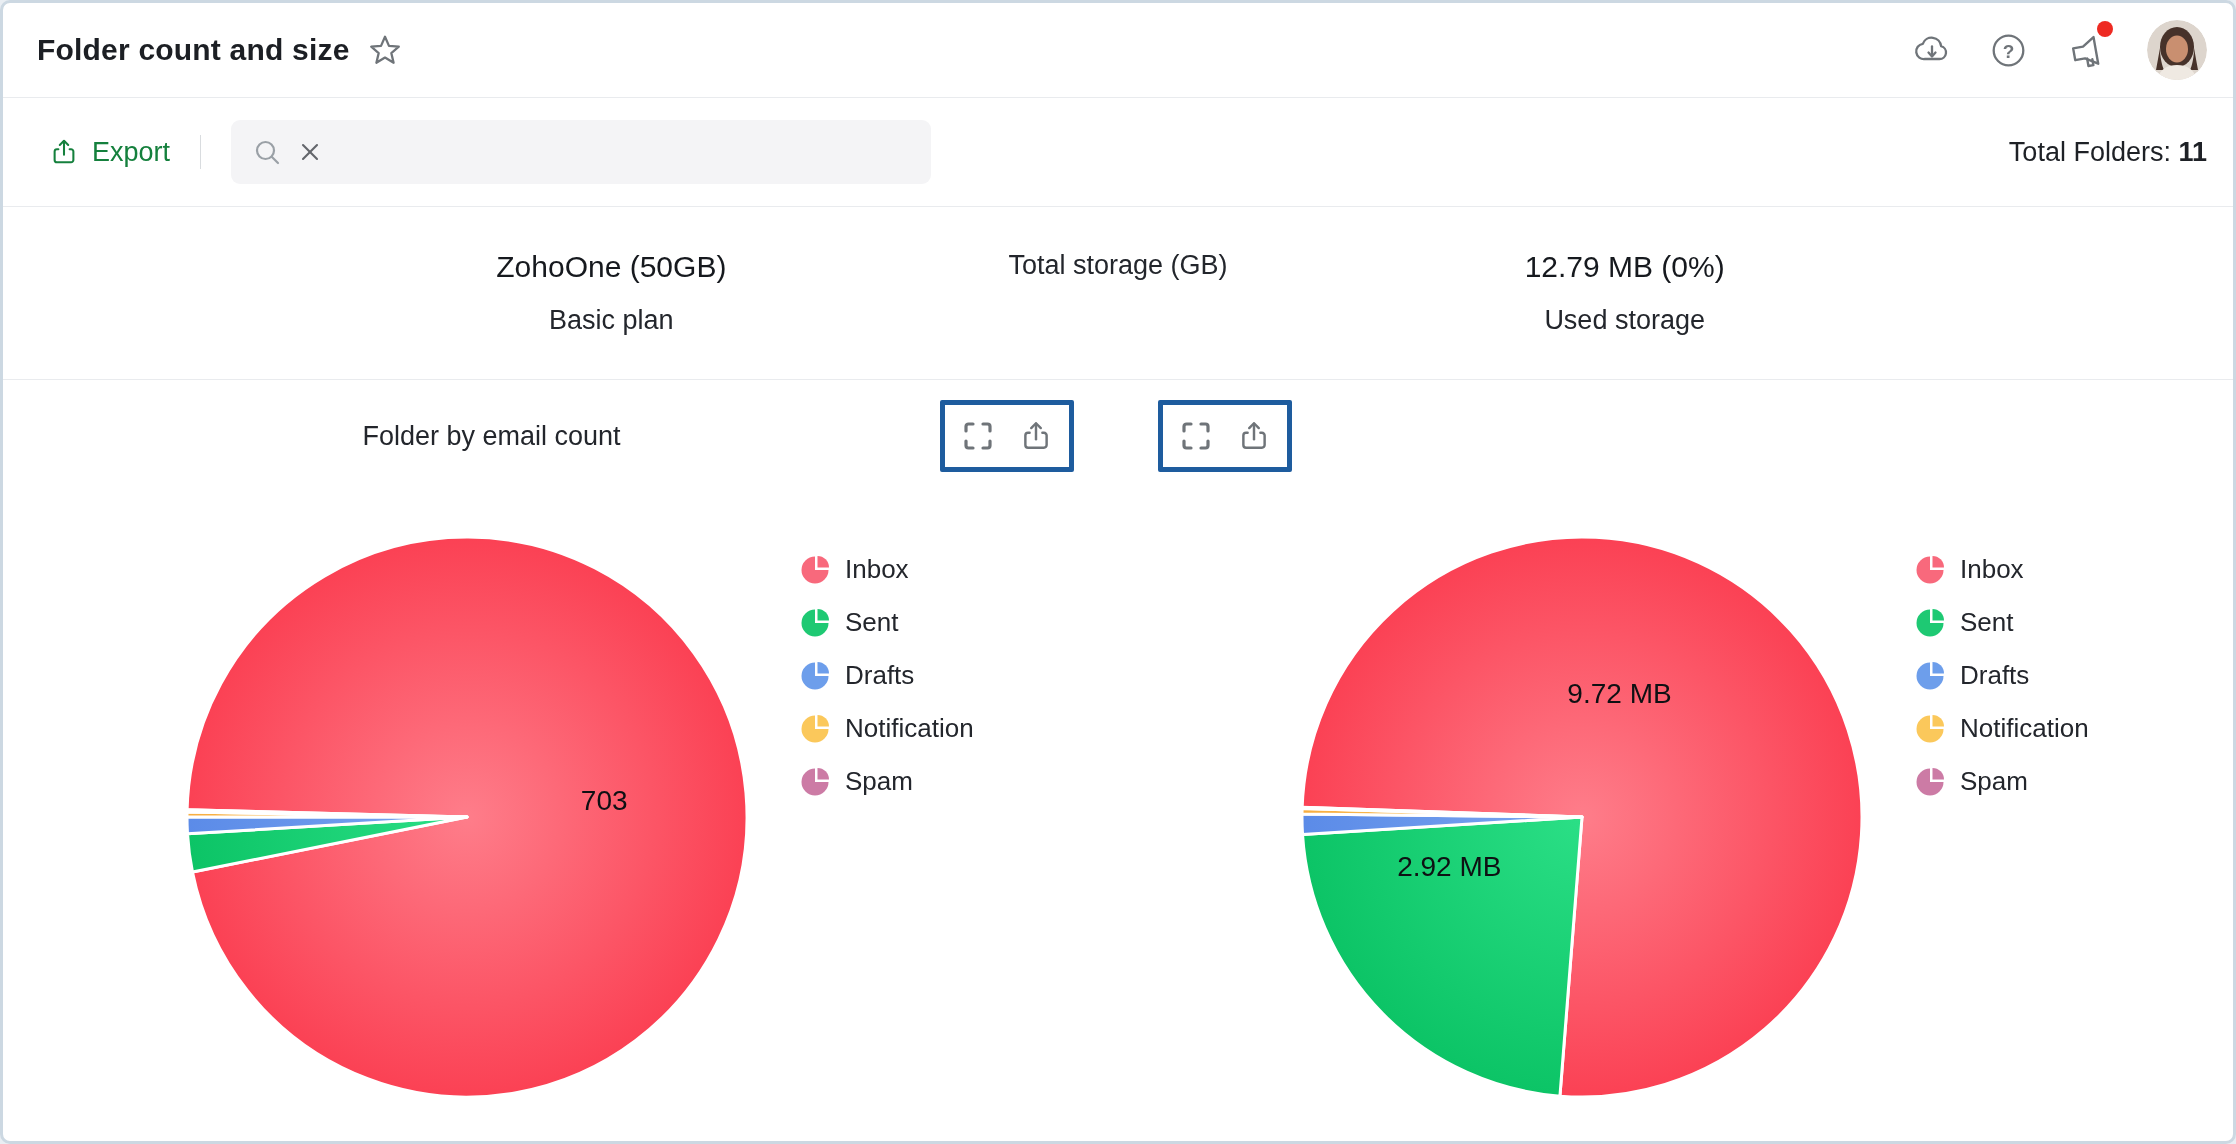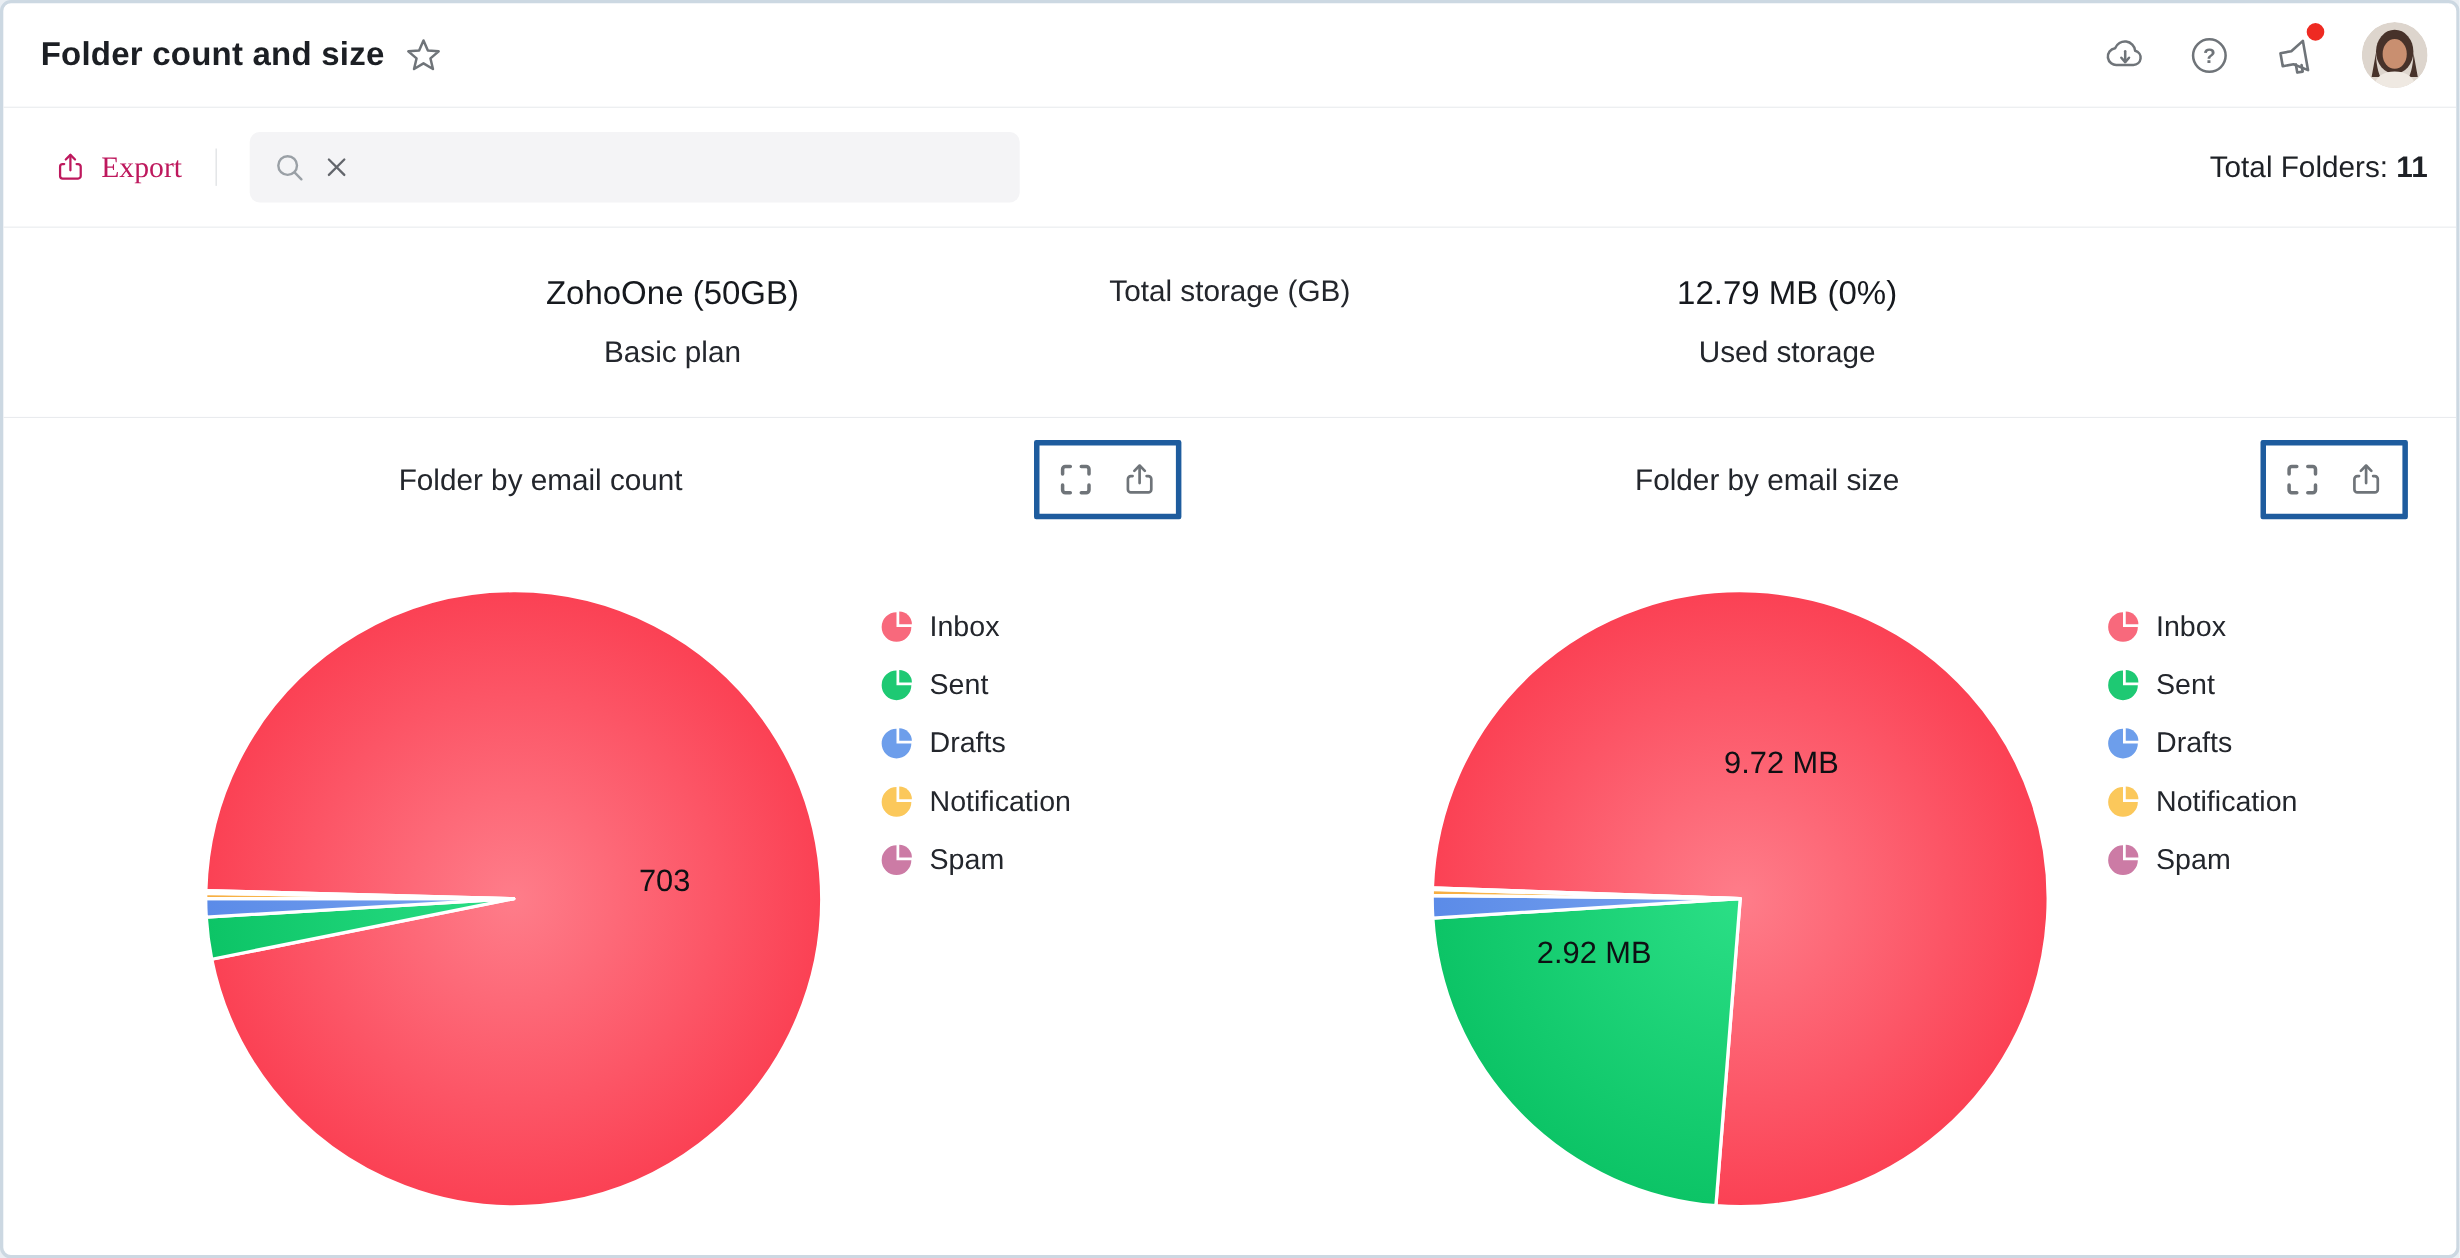--- a/index.html
+++ b/index.html
@@ -19,21 +19,21 @@
   .topbar{flex:0 0 94px;display:flex;align-items:center;padding:0 26px 0 34px;}
   .topbar-title{font-size:30px;font-weight:700;color:#1c1f24;letter-spacing:.2px;}
   .star-btn{margin-left:18px;color:#6f7479;display:flex;cursor:pointer;}
   .topbar-right{margin-left:auto;display:flex;align-items:center;gap:38px;color:#6f7479;}
   .icon-btn{display:flex;align-items:center;cursor:pointer;color:#6f7479;}
   .announce-wrap{position:relative;}
   .dot{position:absolute;top:-9px;right:-4px;width:16px;height:16px;border-radius:50%;}
   .avatar{width:60px;height:60px;border-radius:50%;overflow:hidden;flex:0 0 60px;cursor:pointer;}
   
   .toolbar{flex:0 0 108px;border-top:1px solid #e9ebee;display:flex;align-items:center;padding:0 26px 0 46px;}
-  .export-btn{display:flex;align-items:center;gap:13px;color:#be185d;font-size:27px;cursor:pointer;font-family:Liberation Serif, serif;}
+  .export-btn{display:flex;align-items:center;gap:13px;color:#15803d;font-size:27px;cursor:pointer;}
   .vdiv{width:1px;height:34px;background:#d9dcdf;margin:0 30px;}
   .searchbox{width:700px;height:64px;background:#f4f4f6;border-radius:9px;display:flex;align-items:center;padding:0 22px;gap:16px;box-sizing:border-box;}
   .searchbox input{flex:1;border:none;background:transparent;font-size:27px;color:#2a2d33;outline:none;font-family:inherit;padding:0;}
   .clear-btn{color:#63666c;display:flex;cursor:pointer;}
   .total-folders{margin-left:auto;font-size:27px;color:#1e2126;white-space:nowrap;}
   .total-folders b{font-weight:700;}
   
   .stats{flex:0 0 172px;border-top:1px solid #e9ebee;display:flex;justify-content:center;align-items:center;}
   .stats-inner{width:1520px;display:flex;}
   .stat{flex:1;text-align:center;}
@@ -239,21 +239,20 @@
                 <path d="M17.5 12.5L17.50 1.00A11.5 11.5 0 0 1 29.00 12.50Z" fill="#cc7ba5"></path>
               </svg>
               <span>Spam</span>
             </div>
           </div>
       </div>
     </div>
 
     <div class="chart-panel">
       <div class="chart-header">
-        <div class="chart-title">Folder by email size</div>
         <div class="chart-actions" style="border-color: rgb(30, 92, 158);">
           <span class="icon-btn">
             <svg width="34" height="34" viewBox="0 0 34 34" fill="none" stroke="currentColor" stroke-width="3.2" stroke-linecap="round" stroke-linejoin="round">
               <path d="M5 12V7.5A2.5 2.5 0 0 1 7.5 5H12"></path>
                 <path d="M22 5h4.5A2.5 2.5 0 0 1 29 7.5V12"></path>
               <path d="M29 22v4.5a2.5 2.5 0 0 1-2.5 2.5H22"></path>
                 <path d="M12 29H7.5A2.5 2.5 0 0 1 5 26.5V22"></path>
             </svg>
           </span>
           <span class="icon-btn">

